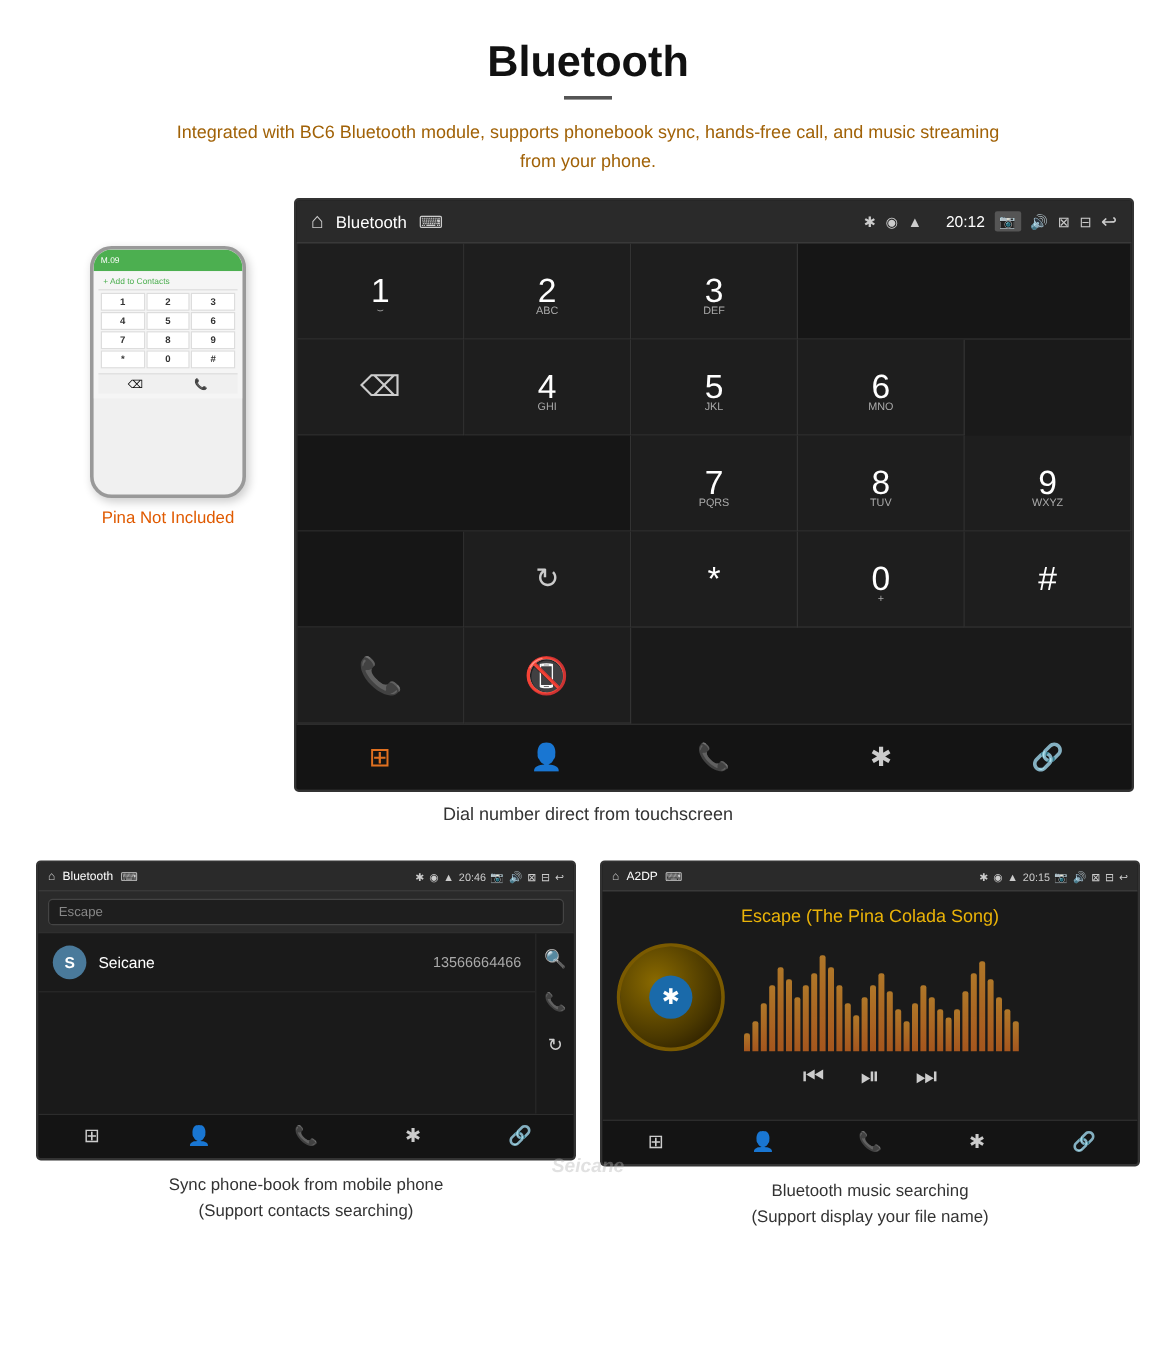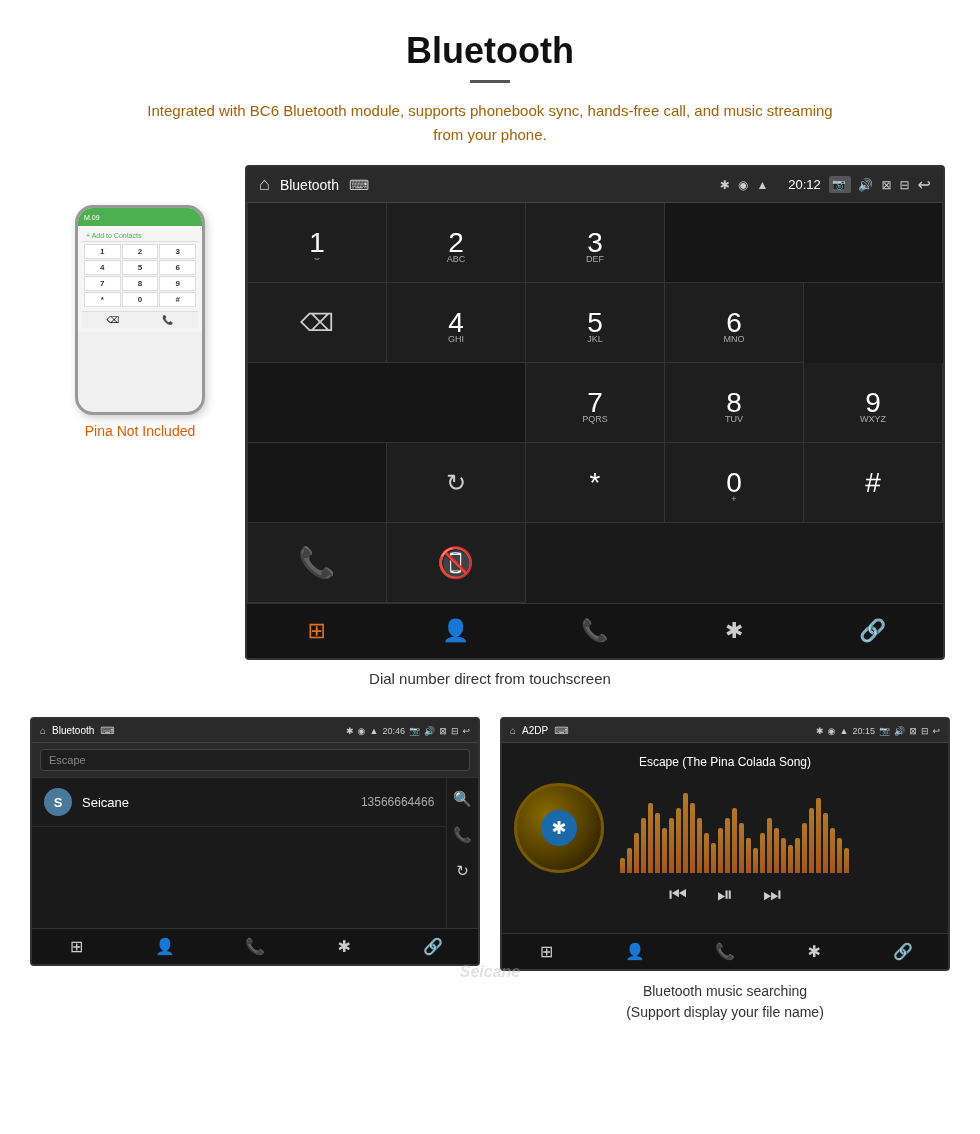--- a/index.html
+++ b/index.html
@@ -371,22 +371,22 @@
     
     .music-screen-content {
       background: #1a1a1a;
       padding: 12px;
       min-height: 190px;
       display: flex;
       flex-direction: column;
       align-items: center;
     }
     .music-song-title {
-      color: #ffffff;
-      font-size: 12px;
+      color: #eab308;
+      font-size: 15px;
       text-align: center;
       margin-bottom: 14px;
     }
     .music-main {
       display: flex;
       align-items: center;
       gap: 16px;
       width: 100%;
     }
     .music-album-art {
@@ -663,20 +663,24 @@
         <div class="mini-nav-item">
           <span>📞</span>
         </div>
         <div class="mini-nav-item">
           <span>✱</span>
         </div>
         <div class="mini-nav-item">
           <span>🔗</span>
         </div>
       </div>
+    </div>
+    <div class="caption-text">
+      <span>Sync phone-book from mobile phone</span><br>
+      <span>(Support contacts searching)</span>
     </div>
   </div>
 
   <div class="screenshot-card">
     <div class="screenshot-frame">
 
       <div class="mini-status-bar">
         <div class="mini-status-left">
           <span>⌂</span>
           <span class="mini-status-title">A2DP</span>

